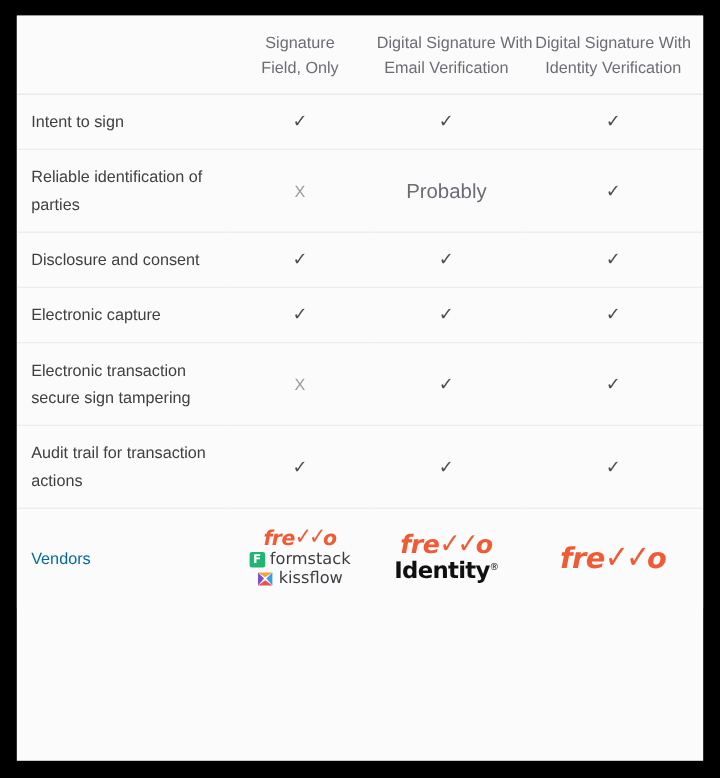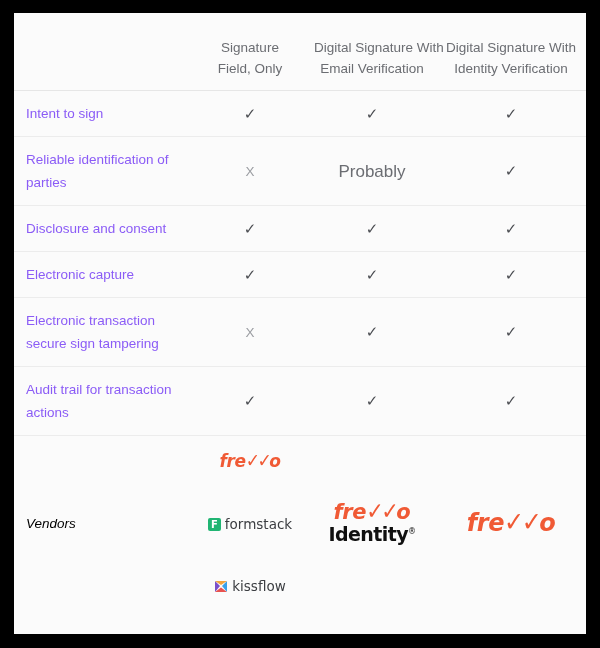--- a/index.html
+++ b/index.html
@@ -39,21 +39,21 @@
   table.cmp col.c0 { width: 178px; }
   table.cmp col.c1 { width: 116px; }
   table.cmp col.c2 { width: 128px; }
   table.cmp col.c3 { width: 150px; }
 
   thead th {
     font-weight: 400;
     font-size: 13.5px;
     line-height: 21px;
     color: #6b6d72;
-    padding: 24px 6px 11px 6px;
+    padding: 12px 6px 11px 6px;
     text-align: center;
     vertical-align: middle;
     border-bottom: 1px solid #e6e6e6;
     background: #fbfbfb;
   }
   thead th.hblank {
     border-bottom: 1px solid #e6e6e6;
   }
   thead th .hl {
     display: block;
@@ -64,21 +64,21 @@
     border-bottom: 1px solid #ececec;
     background: #fbfbfb;
     vertical-align: middle;
   }
   tbody tr:last-child td {
     border-bottom: none;
   }
   td.label {
     font-size: 13.5px;
     line-height: 23px;
-    color: #8b5cf6;
+    color: #404040;
     padding: 11px 8px 11px 12px;
     text-align: left;
   }
   td.val {
     text-align: center;
     font-size: 13.5px;
     color: #6b6d72;
     padding: 11px 4px;
   }
   .mark-check {
@@ -94,21 +94,21 @@
     display: inline-block;
   }
   .mark-text {
     font-size: 17px;
     color: #6b6d72;
     line-height: 1;
     display: inline-block;
   }
 
   
-  tr.vendors td.label { color: #000000; font-style: italic; }
+  tr.vendors td.label { color: #0369a1; }
   .vendor-stack {
     display: flex;
     flex-direction: column;
     align-items: center;
     justify-content: center;
     gap: 2px;
     padding: 6px 0 7px 0;
   }
   .frevvo {
     font-family: "DejaVu Sans", sans-serif;
@@ -126,21 +126,20 @@
     font-style: normal;
     letter-spacing: -2.5px;
     display: inline-block;
     transform: translateY(-1px) scaleY(1.12);
   }
   .vendor-line {
     display: flex;
     align-items: center;
     gap: 4px;
     line-height: 1;
-    margin-top: 46px;
   }
   .vendor-name {
     font-size: 13.5px;
     color: #3b3d41;
     font-family: "DejaVu Sans", sans-serif;
     line-height: 1;
   }
   .fs-icon {
     width: 13px;
     height: 13px;

